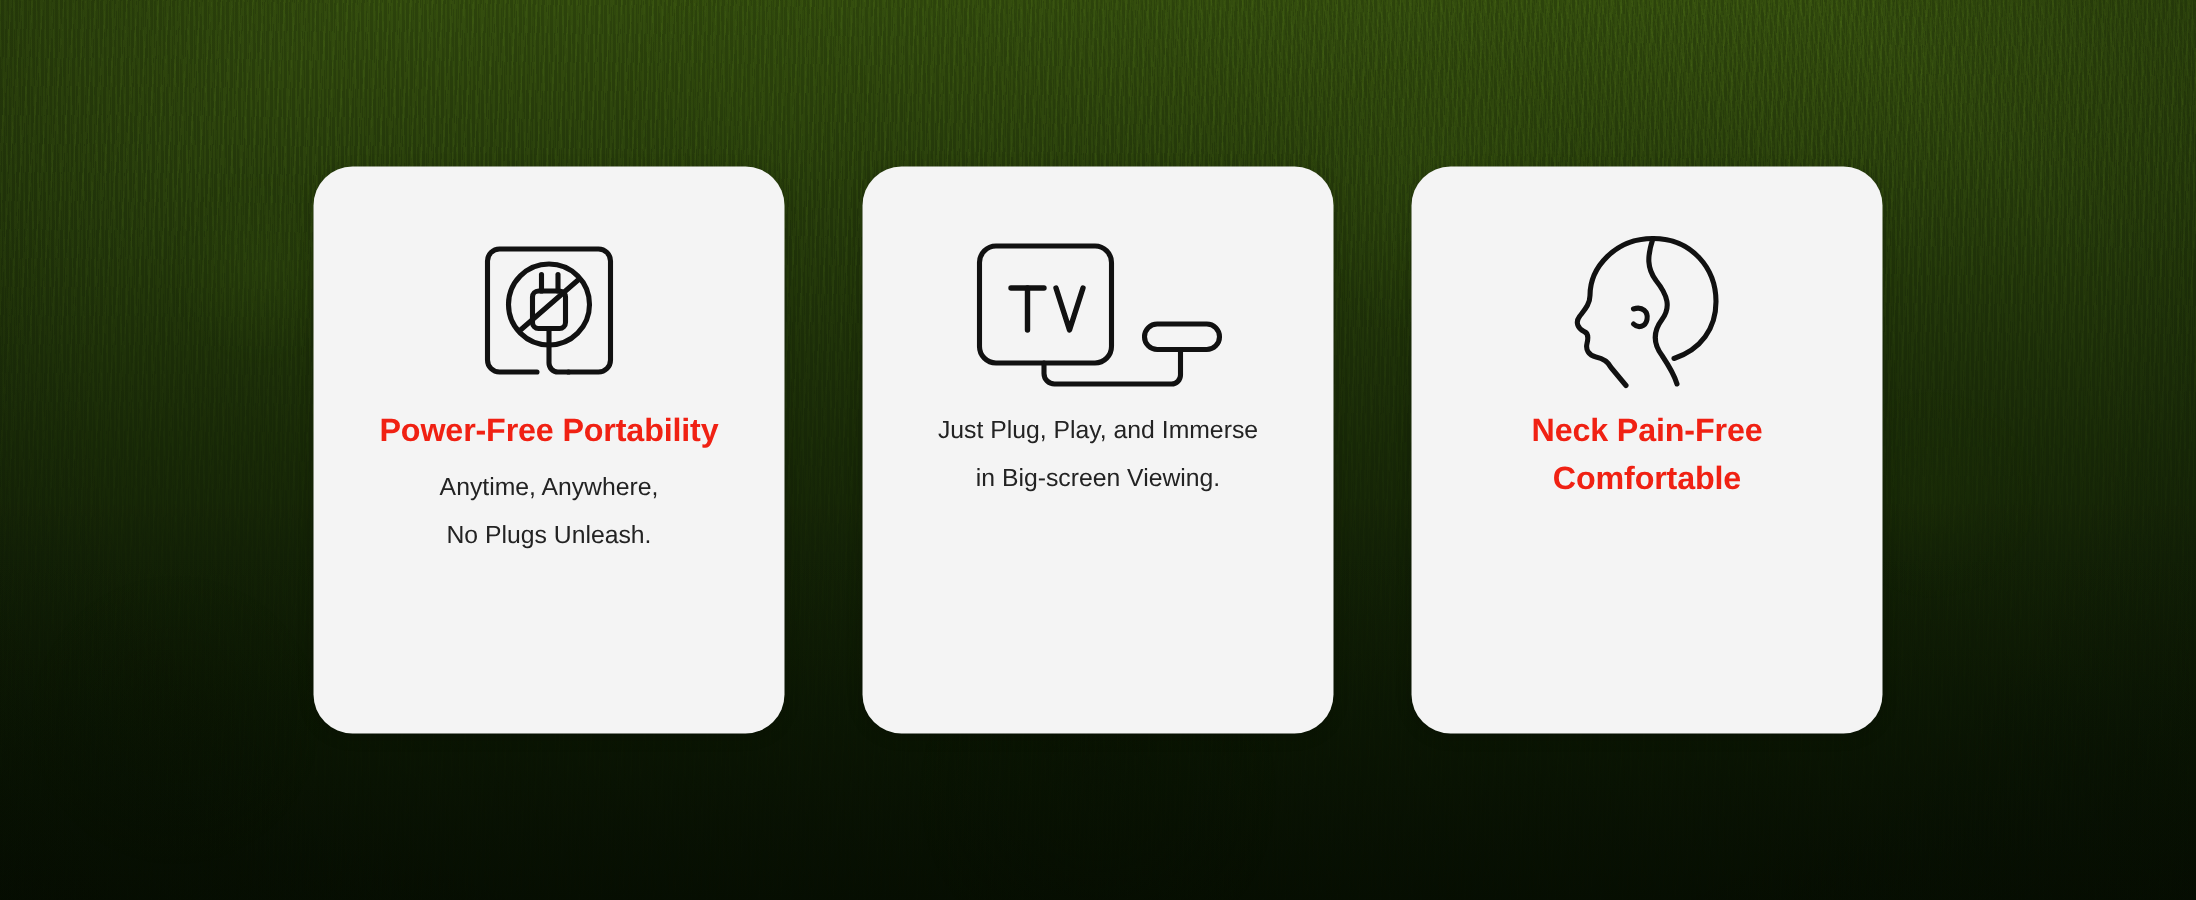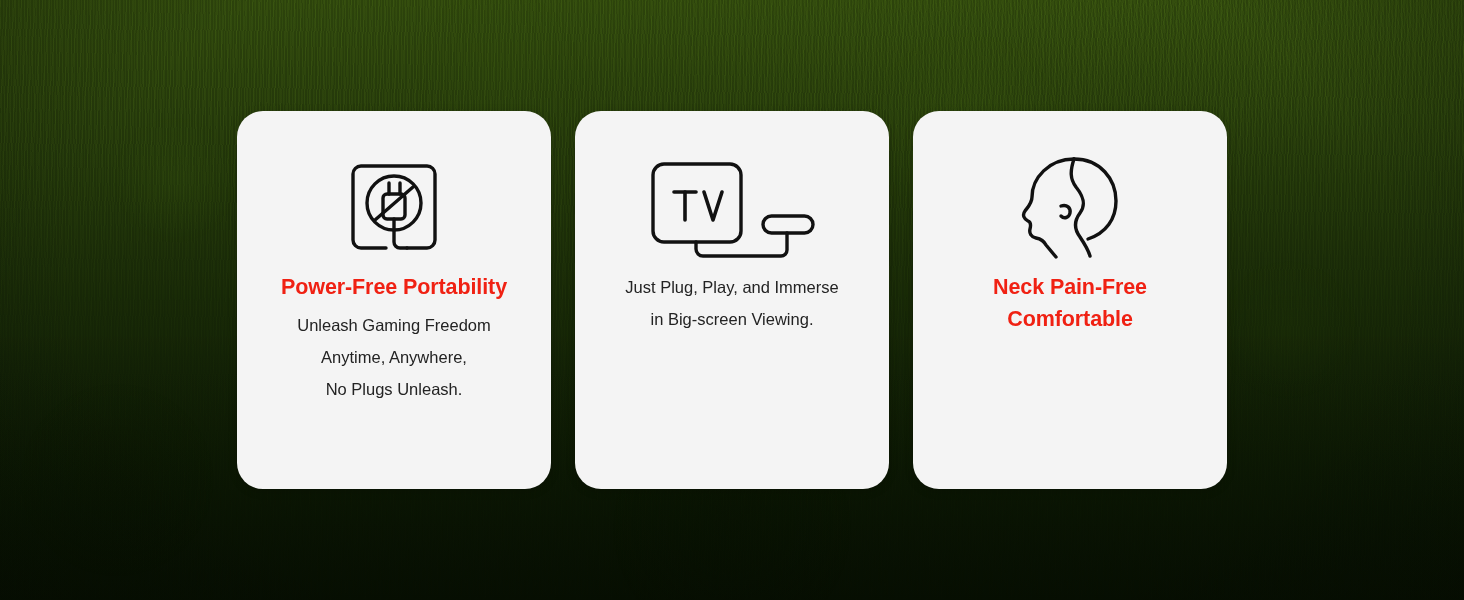--- a/index.html
+++ b/index.html
@@ -103,21 +103,21 @@
   
   .cards {
     position: absolute;
     left: 0;
     top: 0;
     width: 1464px;
     height: 600px;
     display: flex;
     justify-content: center;
     align-items: center;
-    gap: 24px;
+    gap: 52px;
   }
 
   .card {
     width: 314px;
     height: 378px;
     background: #f4f4f4;
     border-radius: 26px;
     display: flex;
     flex-direction: column;
     align-items: center;
@@ -182,21 +182,20 @@
           <path d="M44 36 V25"></path>
           <path d="M55 36 V25"></path>
 
           <path d="M49 61 V84 a6 6 0 0 0 6 6 H62"></path>
 
           <path d="M30 62 L68 29"></path>
         </svg>
       </div>
       <h3 class="card-title">Power-Free Portability</h3>
       <p class="card-body">
-        <span class="line">Unleash Gaming Freedom</span>
         <span class="line">Anytime, Anywhere,</span>
         <span class="line">No Plugs Unleash.</span>
       </p>
     </div>
 
     <div class="card">
       <div class="card-icon">
         <svg width="170" height="110" viewBox="0 0 170 110" fill="none" stroke="#111111" stroke-width="3.4" stroke-linecap="round" stroke-linejoin="round">
 
           <rect x="6" y="12" width="88" height="78" rx="11"></rect>

